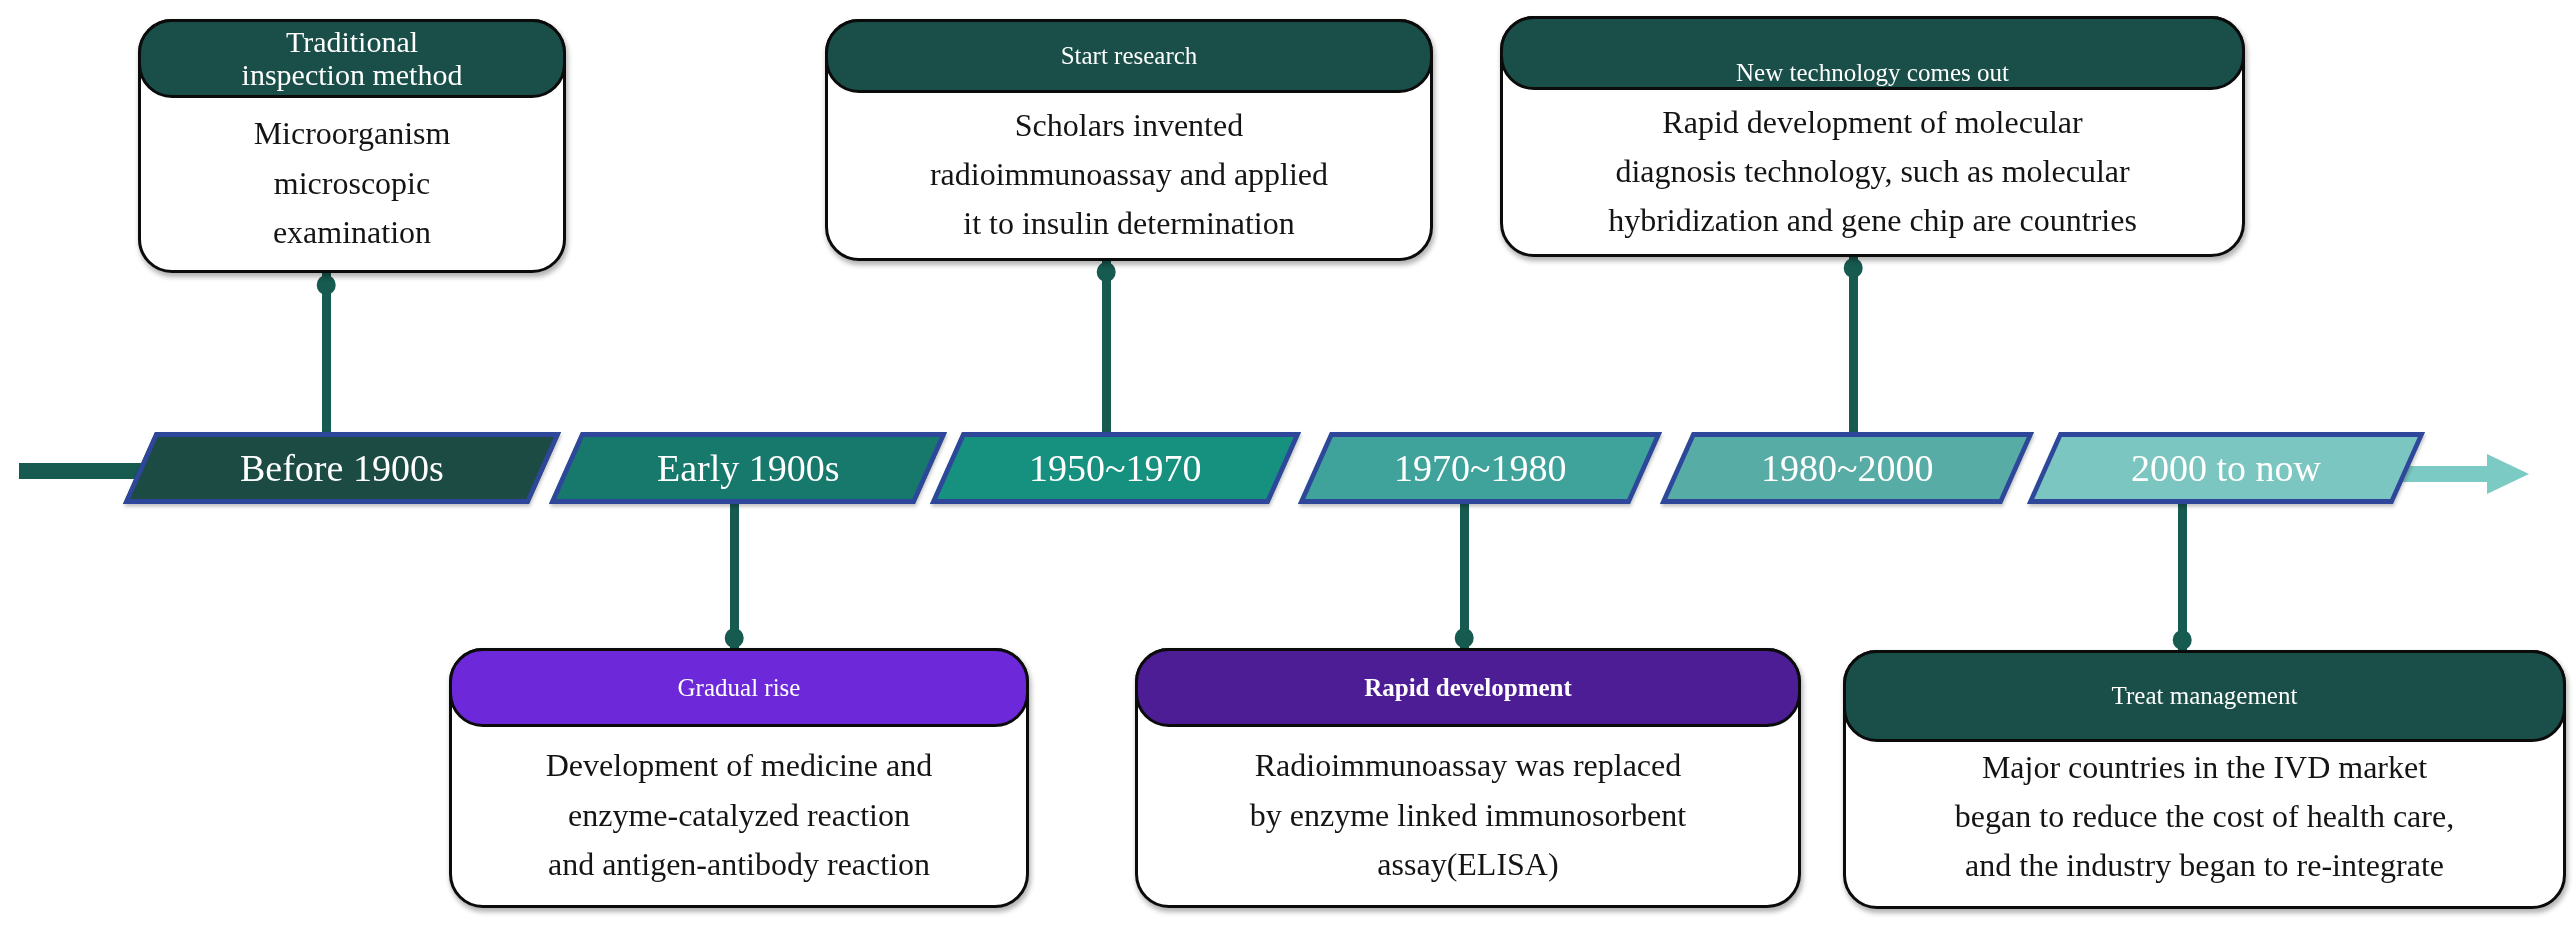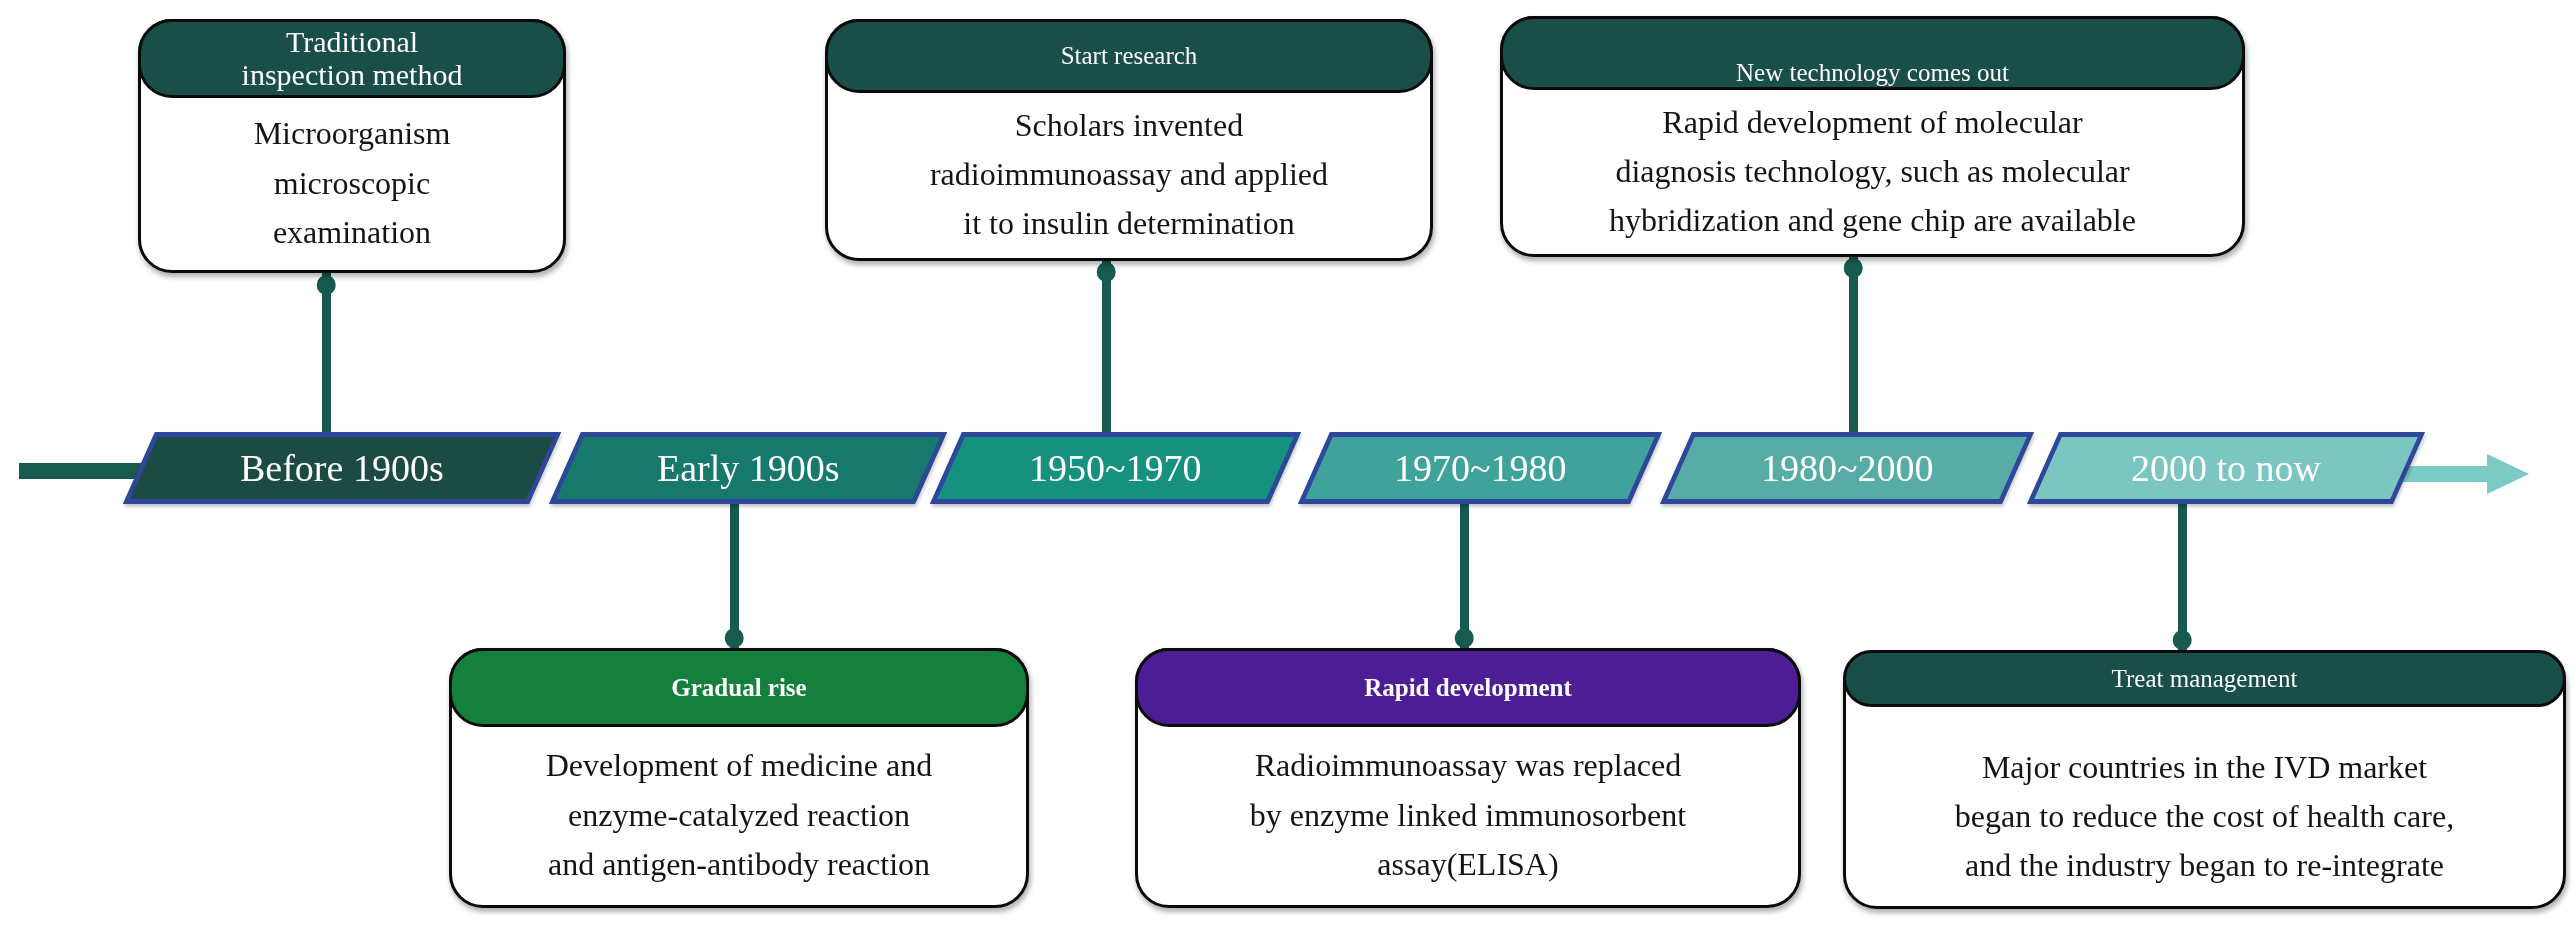--- a/index.html
+++ b/index.html
@@ -57,21 +57,21 @@
   .b1 .event-header { height: 79px; } .b1 .event-body { top: 77px; } .b1 .event-title { font-size: 30px; }
   .b2 { left: 825px; top: 18.6px;   width: 608px;  height: 242px; }
   .b2 .event-header { height: 74px; } .b2 .event-body { top: 73px; }
   .b3 { left: 1500px; top: 16px;   width: 745px; height: 241px; }
   .b3 .event-header { height: 74px; } .b3 .event-body { top: 73px; }
   .b4 { left: 449px;  top: 648px; width: 580px;  height: 260px; }
   .b4 .event-header { height: 79px; } .b4 .event-body { top: 77px; }
   .b5 { left: 1135px; top: 648px; width: 666px; height: 260px; }
   .b5 .event-header { height: 79px; } .b5 .event-body { top: 77px; }
   .b6 { left: 1843px; top: 650px; width: 723px; height: 259px; }
-  .b6 .event-header { height: 57px; text-align: center; } .b6 .event-body { top: 77px; }
+  .b6 .event-header { height: 92px; text-align: center; } .b6 .event-body { top: 77px; }
 </style>
 </head>
 <body>
 
 <div class="canvas">
 
   <div class="entry-line" style="background: rgb(23, 90, 79);"></div>
 
   <div class="connector c1" style="background: rgb(23, 90, 79);">
     <span class="dot"></span>
@@ -133,25 +133,25 @@
 radioimmunoassay and applied
 it to insulin determination</div>
   </div>
 
   <div class="event-box b3">
     <div class="event-header" style="background: rgb(25, 79, 72); align-items: flex-end;">
       <span class="event-title">New technology comes out</span>
     </div>
     <div class="event-body">Rapid development of molecular
 diagnosis technology, such as molecular
-hybridization and gene chip are available</div>
+hybridization and gene chip are countries</div>
   </div>
 
   <div class="event-box b4">
-    <div class="event-header" style="background: #15803d; font-weight: bold;">
+    <div class="event-header" style="background: #6d28d9;">
       <span class="event-title">Gradual rise</span>
     </div>
     <div class="event-body">Development of medicine and
 enzyme-catalyzed reaction
 and antigen-antibody reaction</div>
   </div>
 
   <div class="event-box b5">
     <div class="event-header" style="background: #4c1d95; font-weight: bold;">
       <span class="event-title">Rapid development</span>

